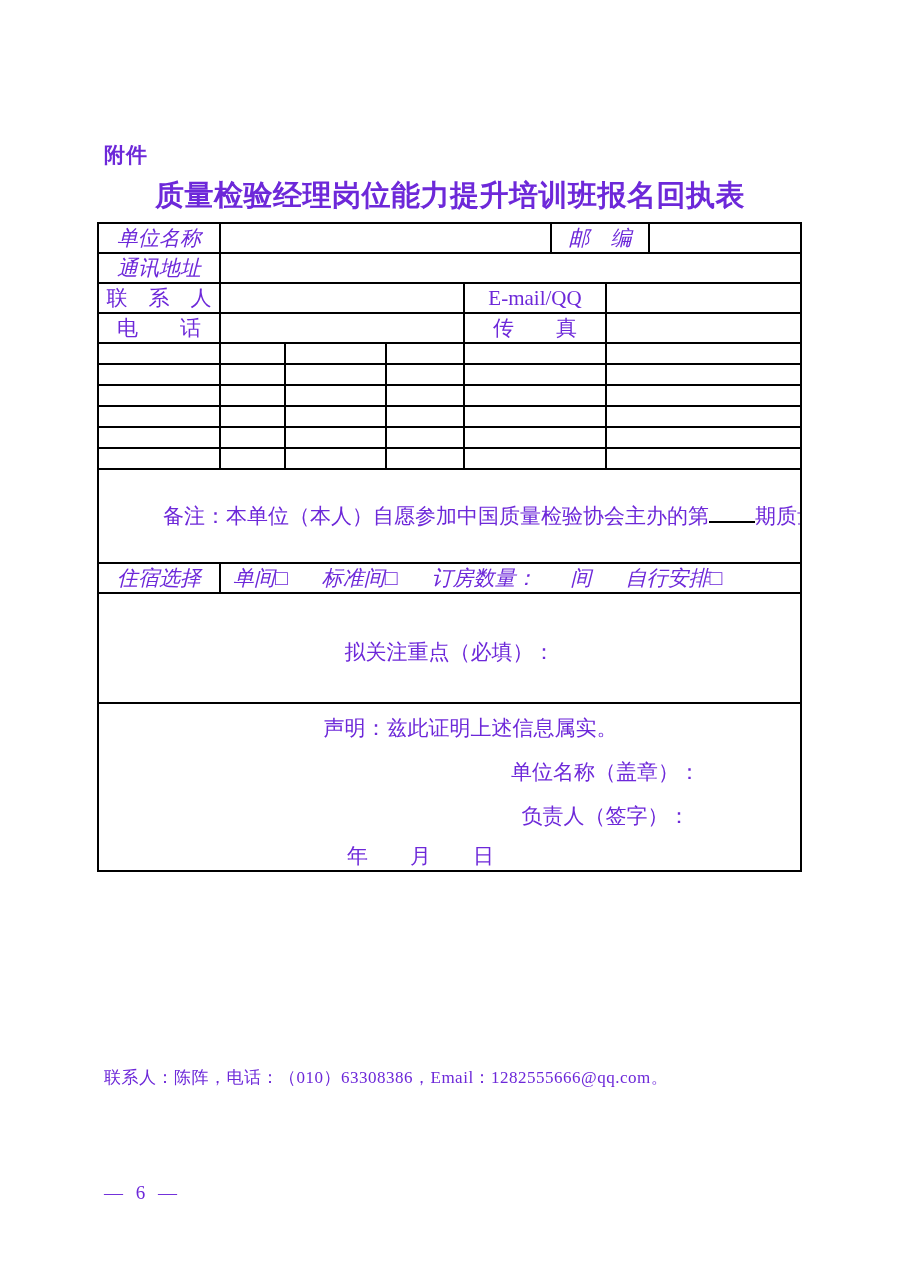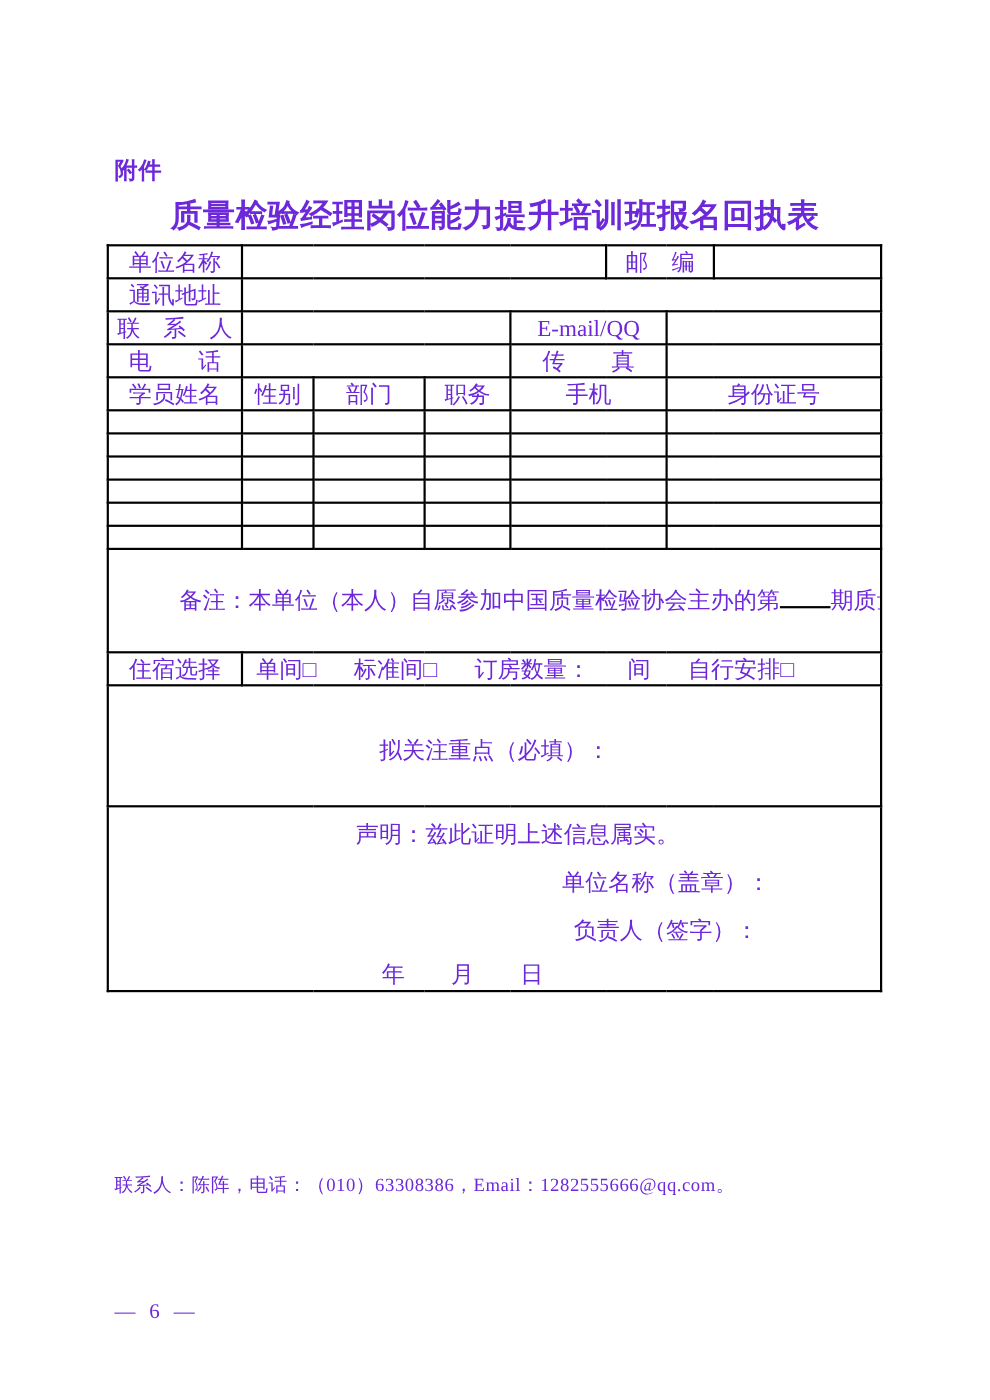--- a/index.html
+++ b/index.html
@@ -27,21 +27,21 @@
   .form-wrap { position: absolute; left: 97px; top: 222px; }
   table.form {
     border-collapse: collapse; table-layout: fixed;
     width: 703px; font-size: 21px;
   }
   table.form td {
     border: 2px solid #000;
     text-align: center; vertical-align: middle;
     overflow: hidden; white-space: nowrap;
   }
-  tr.h40 td { height: 29px; }
+  tr.h40 td { height: 29px; font-style: italic; }
   tr.h38 td { height: 21px; }
   tr.h94 td { height: 94px; }
   tr.h110 td { height: 110px; }
   tr.h165 td { height: 165px; }
   td.remark-cell {
     text-align: left; white-space: normal;
     padding: 0 12px; line-height: 45px; vertical-align: middle;
   }
   .remark-indent { display: inline-block; width: 52px; }
   .blank-line {
@@ -112,28 +112,20 @@
         <td colspan="2"></td>
       </tr>
 
       <tr class="h38">
         <td>电　　话</td>
         <td colspan="3"></td>
         <td colspan="2">传　　真</td>
         <td colspan="2"></td>
       </tr>
 
-      <tr class="h40">
-        <td>学员姓名</td>
-        <td>性别</td>
-        <td>部门</td>
-        <td>职务</td>
-        <td colspan="2">手机</td>
-        <td colspan="2">身份证号</td>
-      </tr>
 
       <tr class="h38">
         <td></td>
         <td></td>
         <td></td>
         <td></td>
         <td colspan="2"></td>
         <td colspan="2"></td>
       </tr>
       <tr class="h38">

